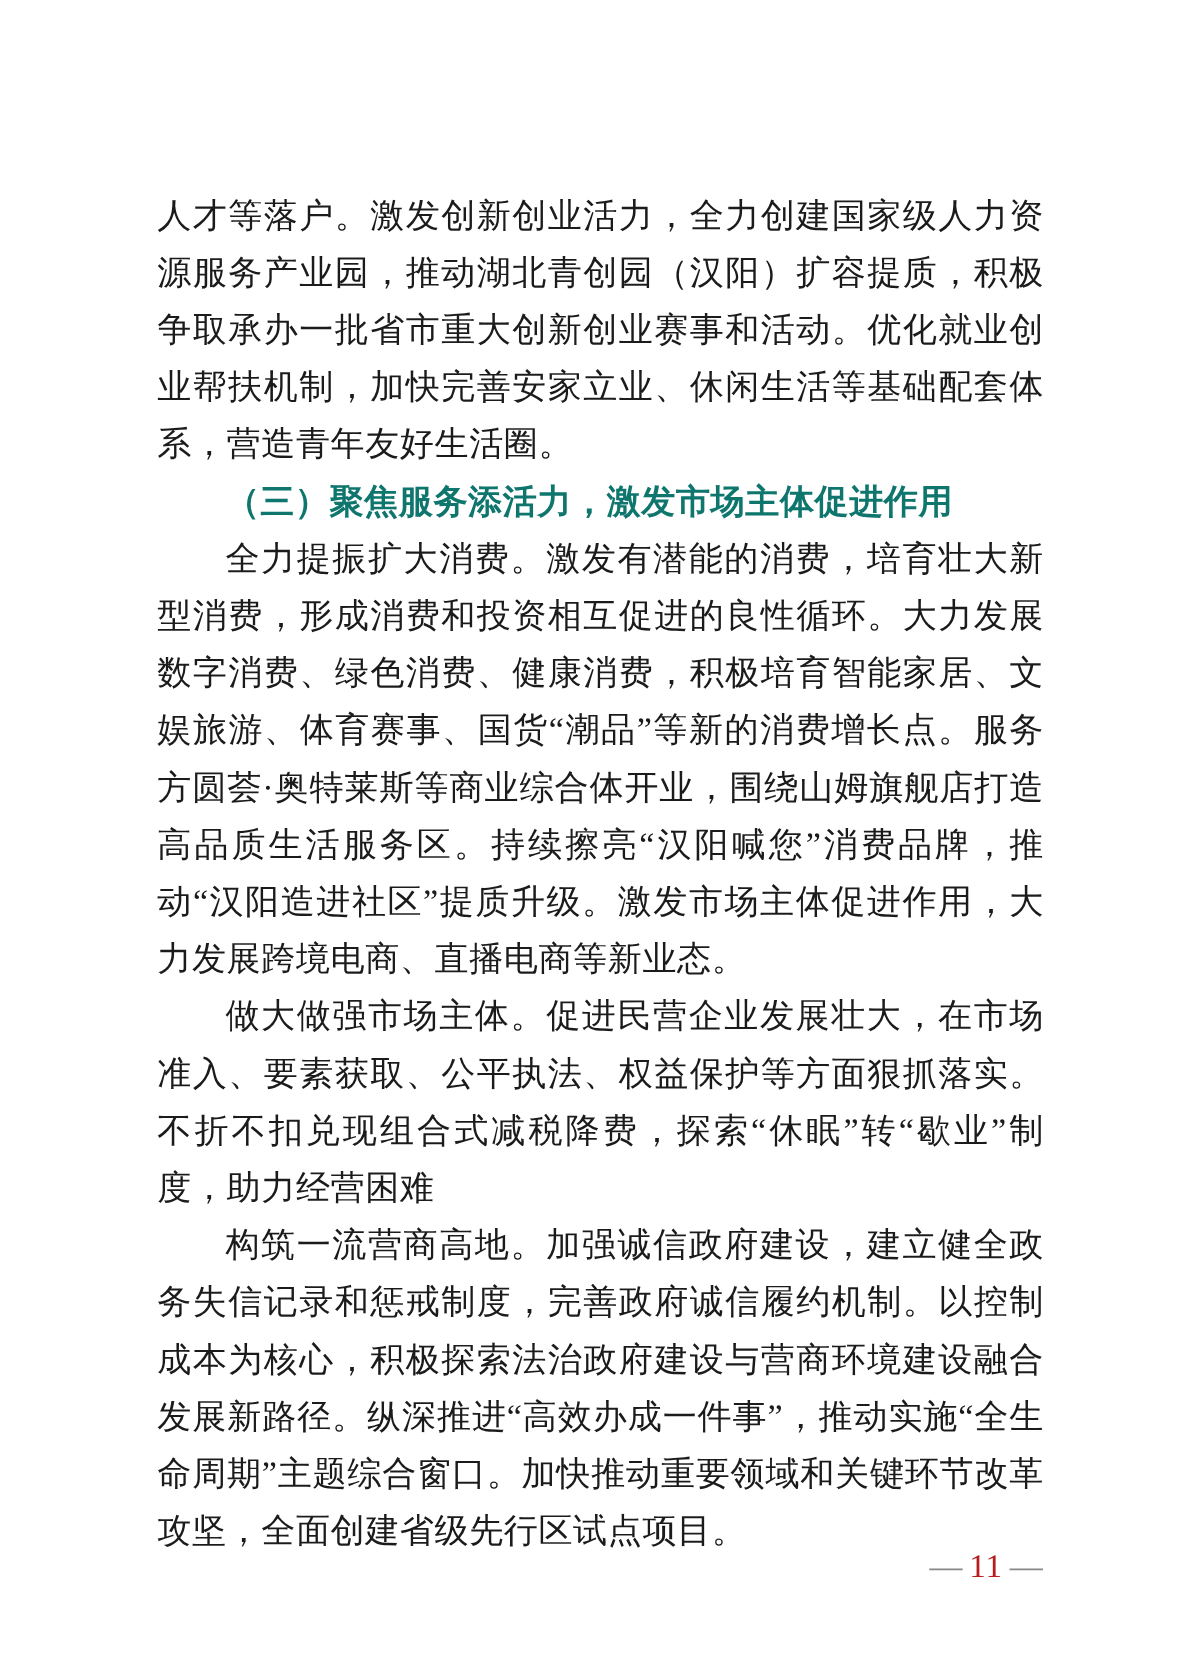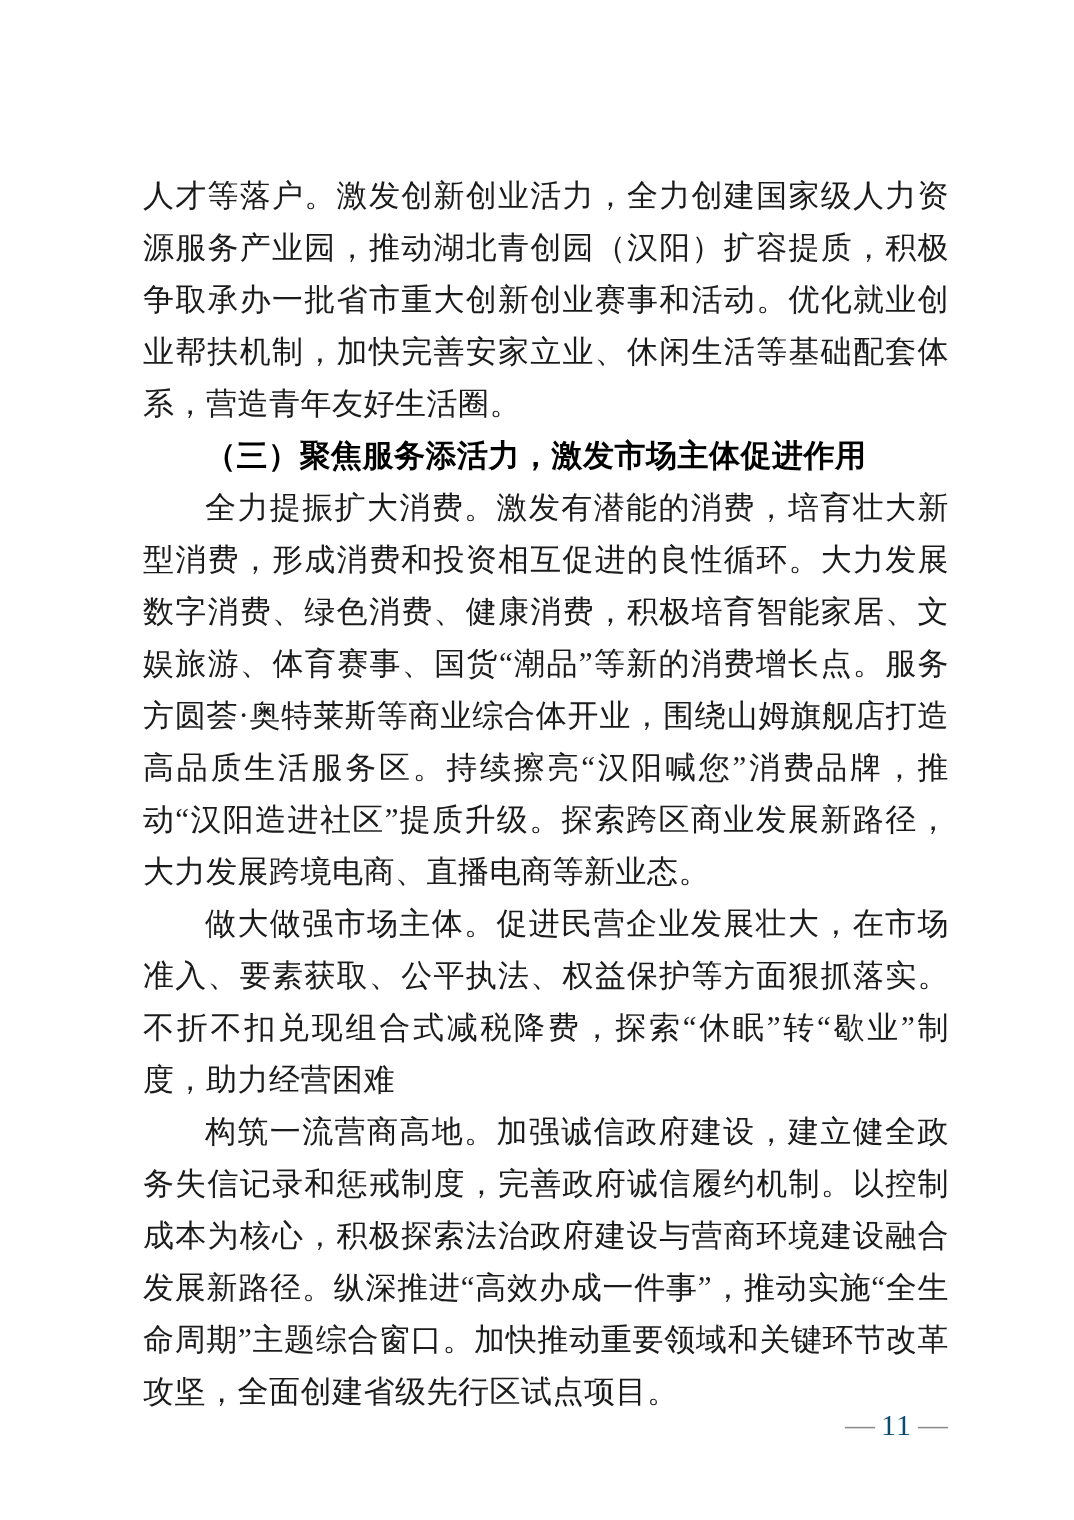--- a/index.html
+++ b/index.html
@@ -36,56 +36,56 @@
     text-indent: 0;
   }
   .heading {
     margin: 0;
     padding: 0;
     font-size: 31px;
     line-height: 52px;
     font-weight: 700;
     text-indent: 2em;
     font-family: "Liberation Sans", "DejaVu Sans", sans-serif;
-    color: #000000;
+    color: #0f766e;
   }
   .lead {
     
     font-family: Liberation Serif, serif;
   }
   .page-footer {
     position: absolute;
     top: 1405px;
     right: 120px;
     font-size: 30px;
     line-height: 40px;
     color: #1b1b1b;
     white-space: nowrap;
   }
   .page-footer .dash {
     color: #8a8a8a;
     padding: 0 6px;
   }
   .page-footer .num {
-    color: #0c4a6e;
+    color: #b91c1c;
     letter-spacing: 1px;
   }
 </style>
 </head>
 <body>
 
 <div class="page">
 
   <div class="text-block">
 
     <p class="para no-indent">人才等落户。激发创新创业活力，全力创建国家级人力资源服务产业园，推动湖北青创园（汉阳）扩容提质，积极争取承办一批省市重大创新创业赛事和活动。优化就业创业帮扶机制，加快完善安家立业、休闲生活等基础配套体系，营造青年友好生活圈。</p>
 
     <h2 class="heading">（三）聚焦服务添活力，激发市场主体促进作用</h2>
 
-    <p class="para"><span class="lead">全力提振扩大消费。</span><span>激发有潜能的消费，培育壮大新型消费，形成消费和投资相互促进的良性循环。大力发展数字消费、绿色消费、健康消费，积极培育智能家居、文娱旅游、体育赛事、国货“潮品”等新的消费增长点。服务方圆荟·奥特莱斯等商业综合体开业，围绕山姆旗舰店打造高品质生活服务区。持续擦亮“汉阳喊您”消费品牌，推动“汉阳造进社区”提质升级。探索跨区商业发展新路径，大力发展跨境电商、直播电商等新业态。</span></p>
+    <p class="para"><span class="lead">全力提振扩大消费。</span><span>激发有潜能的消费，培育壮大新型消费，形成消费和投资相互促进的良性循环。大力发展数字消费、绿色消费、健康消费，积极培育智能家居、文娱旅游、体育赛事、国货“潮品”等新的消费增长点。服务方圆荟·奥特莱斯等商业综合体开业，围绕山姆旗舰店打造高品质生活服务区。持续擦亮“汉阳喊您”消费品牌，推动“汉阳造进社区”提质升级。激发市场主体促进作用，大力发展跨境电商、直播电商等新业态。</span></p>
 
     <p class="para"><span class="lead">做大做强市场主体。</span><span>促进民营企业发展壮大，在市场准入、要素获取、公平执法、权益保护等方面狠抓落实。不折不扣兑现组合式减税降费，探索“休眠”转“歇业”制度，助力经营困难</span></p>
 
     <p class="para"><span class="lead">构筑一流营商高地。</span><span>加强诚信政府建设，建立健全政务失信记录和惩戒制度，完善政府诚信履约机制。以控制成本为核心，积极探索法治政府建设与营商环境建设融合发展新路径。纵深推进“高效办成一件事”，推动实施“全生命周期”主题综合窗口。加快推动重要领域和关键环节改革攻坚，全面创建省级先行区试点项目。</span></p>
 
   </div>
 
   <div class="page-footer"><span class="dash">—</span><span class="num">11</span><span class="dash">—</span></div>
 
 </div>

